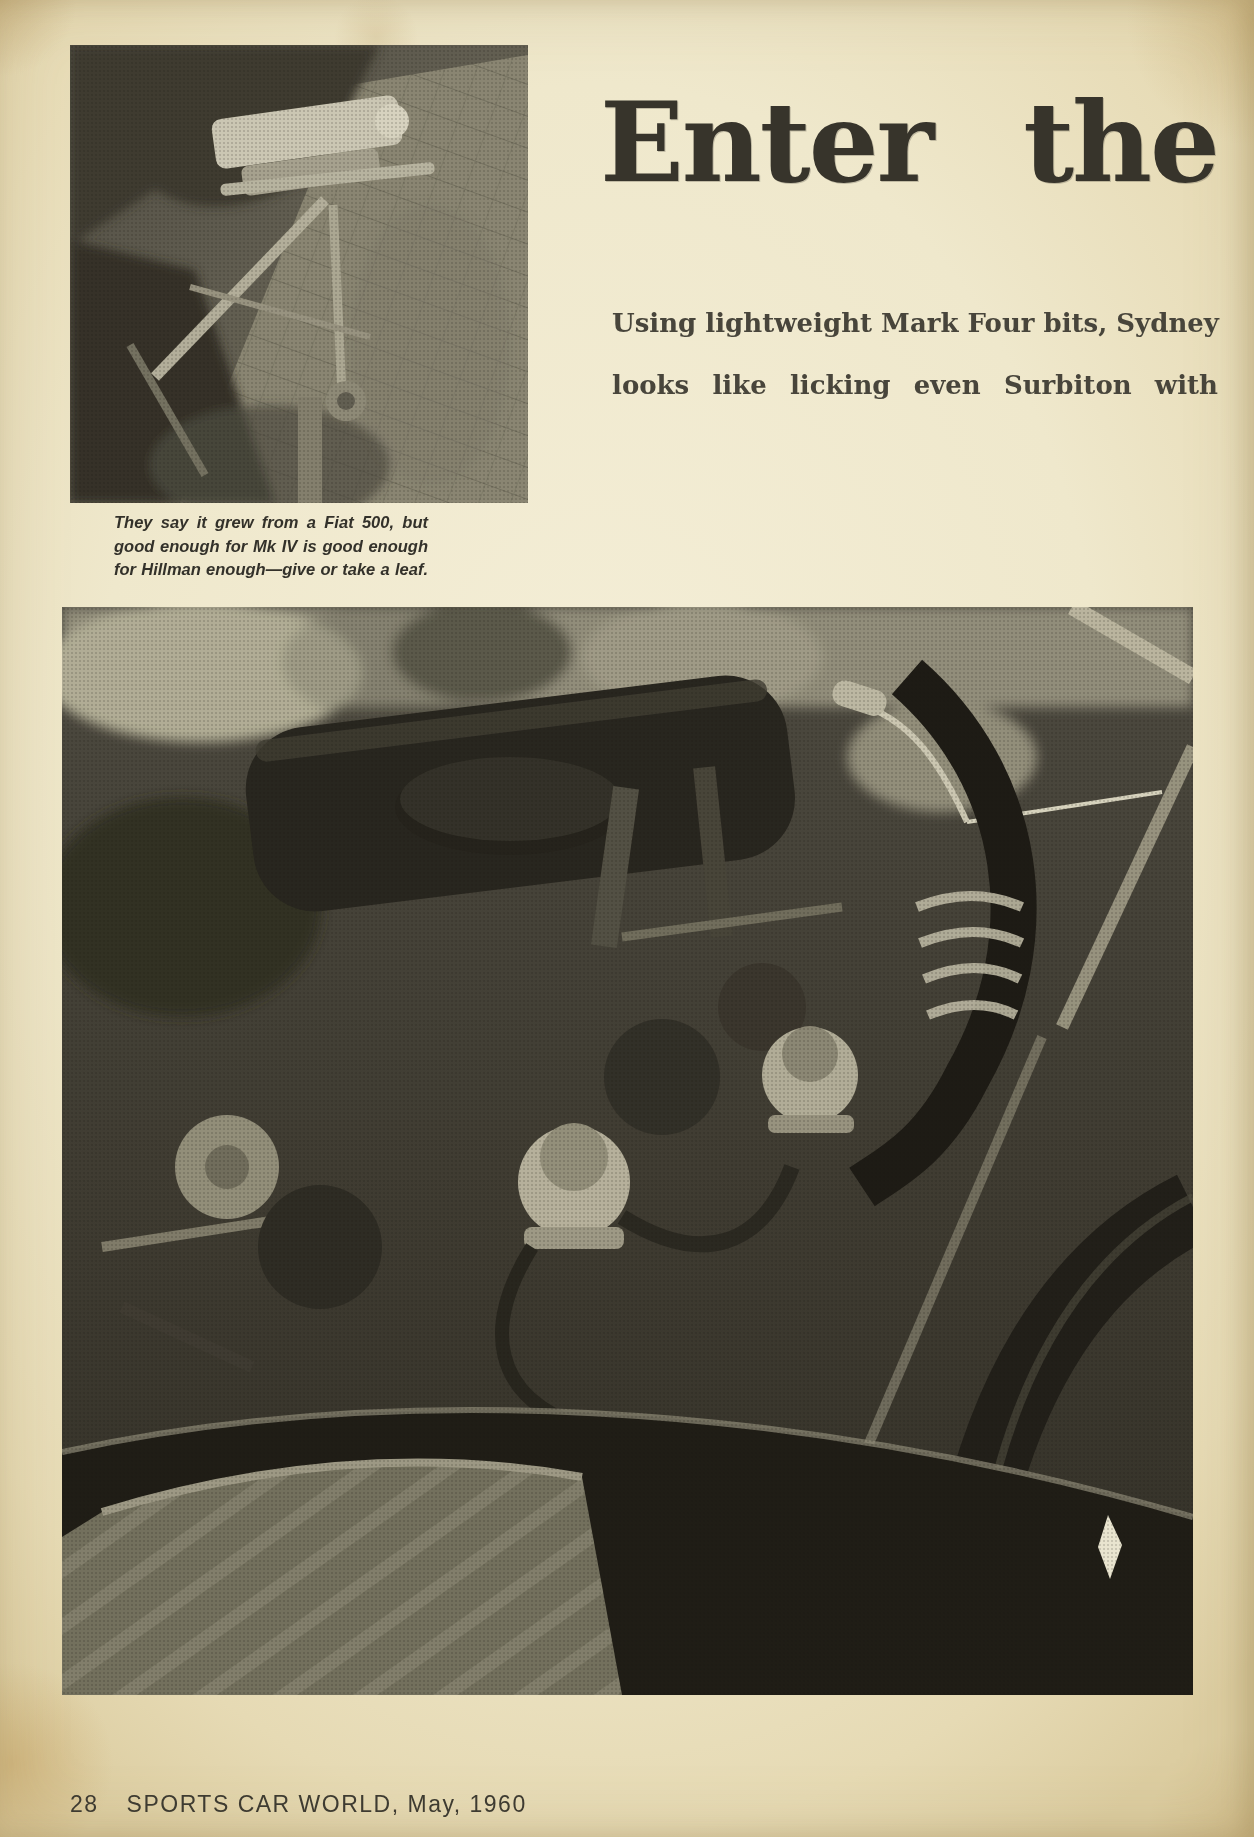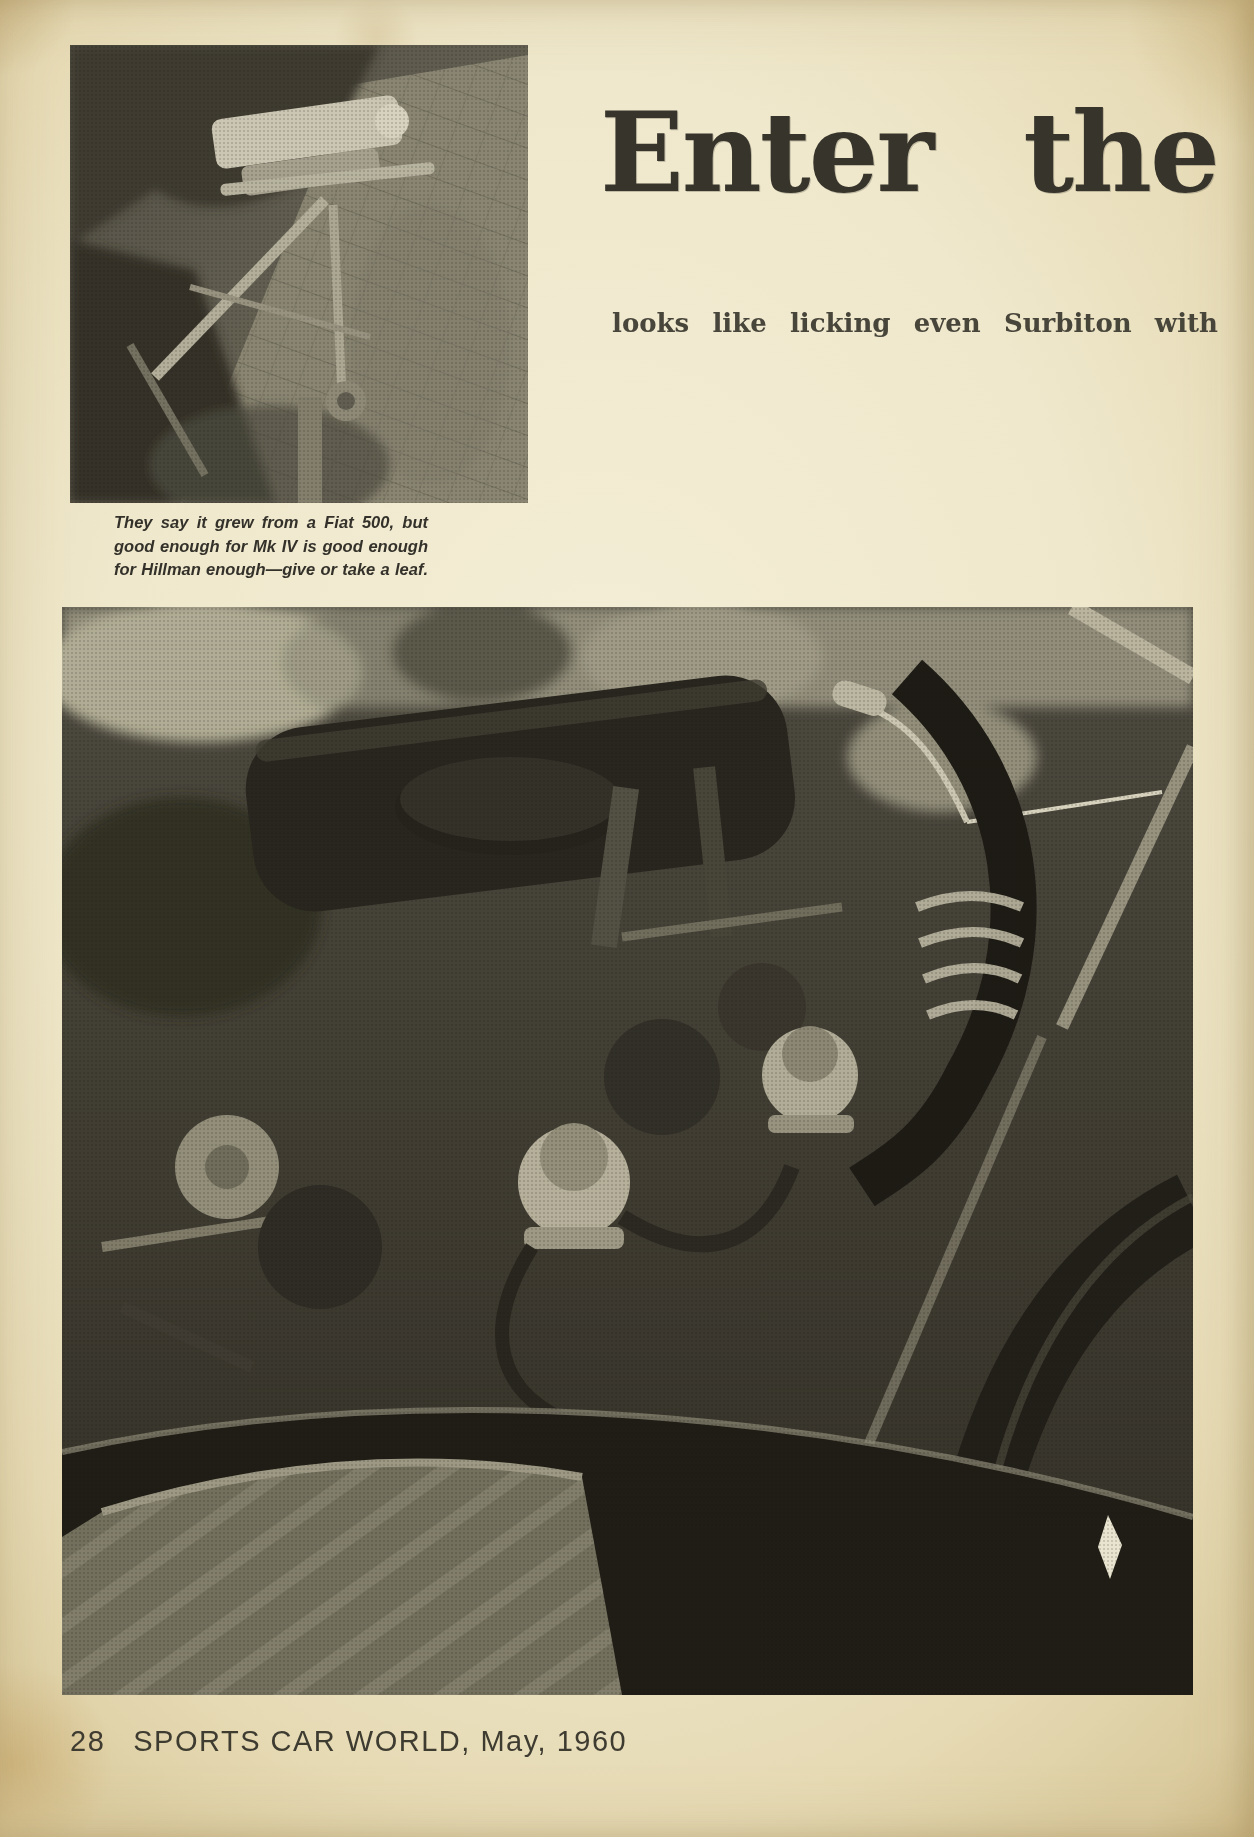--- a/index.html
+++ b/index.html
@@ -26,21 +26,21 @@
   .halftone {
     position:absolute; inset:0; pointer-events:none;
     background-image:
       radial-gradient(circle, rgba(28,26,20,.26) 1px, rgba(0,0,0,0) 1.35px),
       linear-gradient(rgba(236,228,198,.07), rgba(236,228,198,.07));
     background-size:4px 4px, 100% 100%;
     opacity:.6;
   }
 
   .headline {
-    position:absolute; left:600px; top:98px; width:618px;
+    position:absolute; left:600px; top:88px; width:618px;
     display:flex; justify-content:space-between; align-items:baseline;
     font-family:"DejaVu Serif", serif; font-weight:700;
     font-size:110px; line-height:1; letter-spacing:-2px;
     color:#37342b; text-shadow: 1px 1px 0 rgba(55,52,43,.25);
   }
 
   .standfirst {
     position:absolute; left:612px; top:292px; width:606px;
     font-family:"DejaVu Serif", serif; font-weight:700;
     font-size:26px; color:#48453b;
@@ -62,22 +62,22 @@
   }
   .underlined { text-decoration-thickness:1px; text-underline-offset:4px; text-decoration-color:rgba(60,56,46,.75); }
 
   .caption-bottom {
     position:absolute; left:70px; top:1705px; width:700px;
     font-style:italic; font-weight:700; font-size:16px; line-height:26px;
     color:#32302a;
   }
 
   .folio {
-    position:absolute; left:70px; top:1725px;
-    font-size:29px; letter-spacing:1.5px; color:#3e3b31;
+    position:absolute; left:70px; top:1791px;
+    font-size:23px; letter-spacing:1.5px; color:#3e3b31;
   }
   .folio .num { margin-right:28px; }
 </style>
 </head>
 <body>
 
 <div class="page">
 
   <figure class="photo photo-small">
     <svg viewBox="0 0 458 458" preserveAspectRatio="none">
@@ -120,20 +120,21 @@
     </svg>
     <div class="halftone"></div>
   </figure>
 
   <h1 class="headline">
     <span>Enter</span>
     <span>the</span>
   </h1>
 
   <div class="standfirst">
+    <div class="line">Using lightweight Mark Four bits, Sydney</div>
     <div class="line">looks like licking even Surbiton with</div>
   </div>
 
   <figcaption class="caption-top">
     <div class="cline">They say it grew from a Fiat 500, but</div>
     <div class="cline">good enough for Mk IV is good enough</div>
     <div class="cline"><span>for Hillman enough—</span><span class="underlined">give or take a leaf.</span></div>
   </figcaption>
 
   <figure class="photo photo-main">

